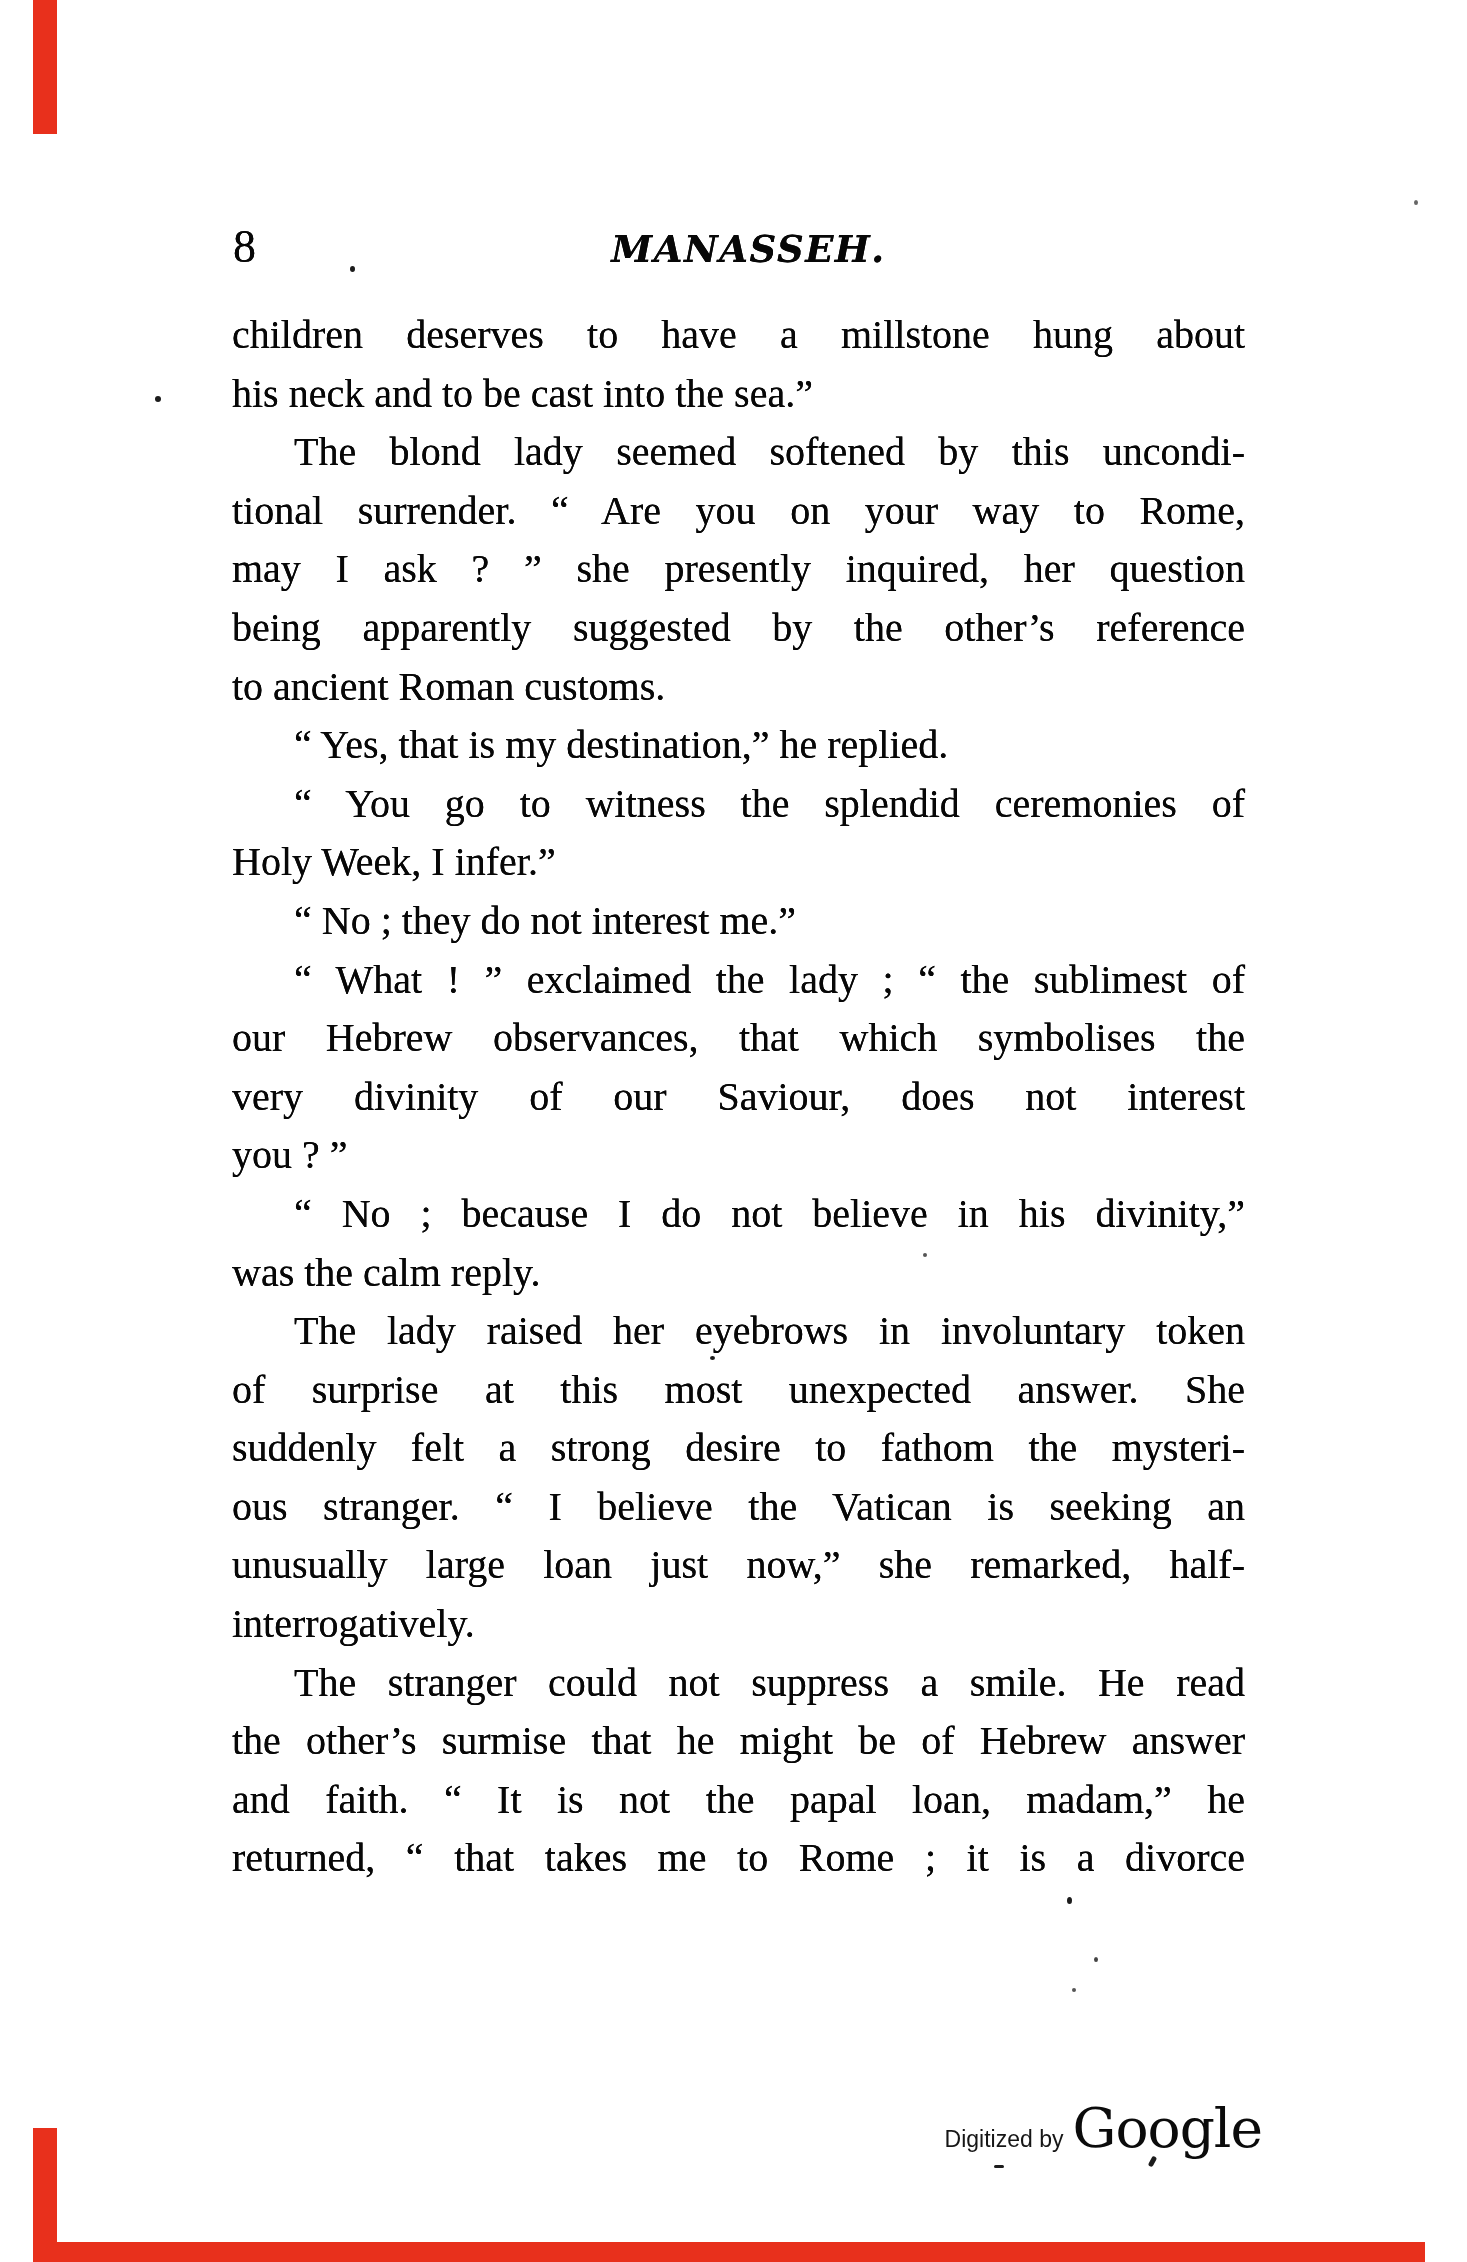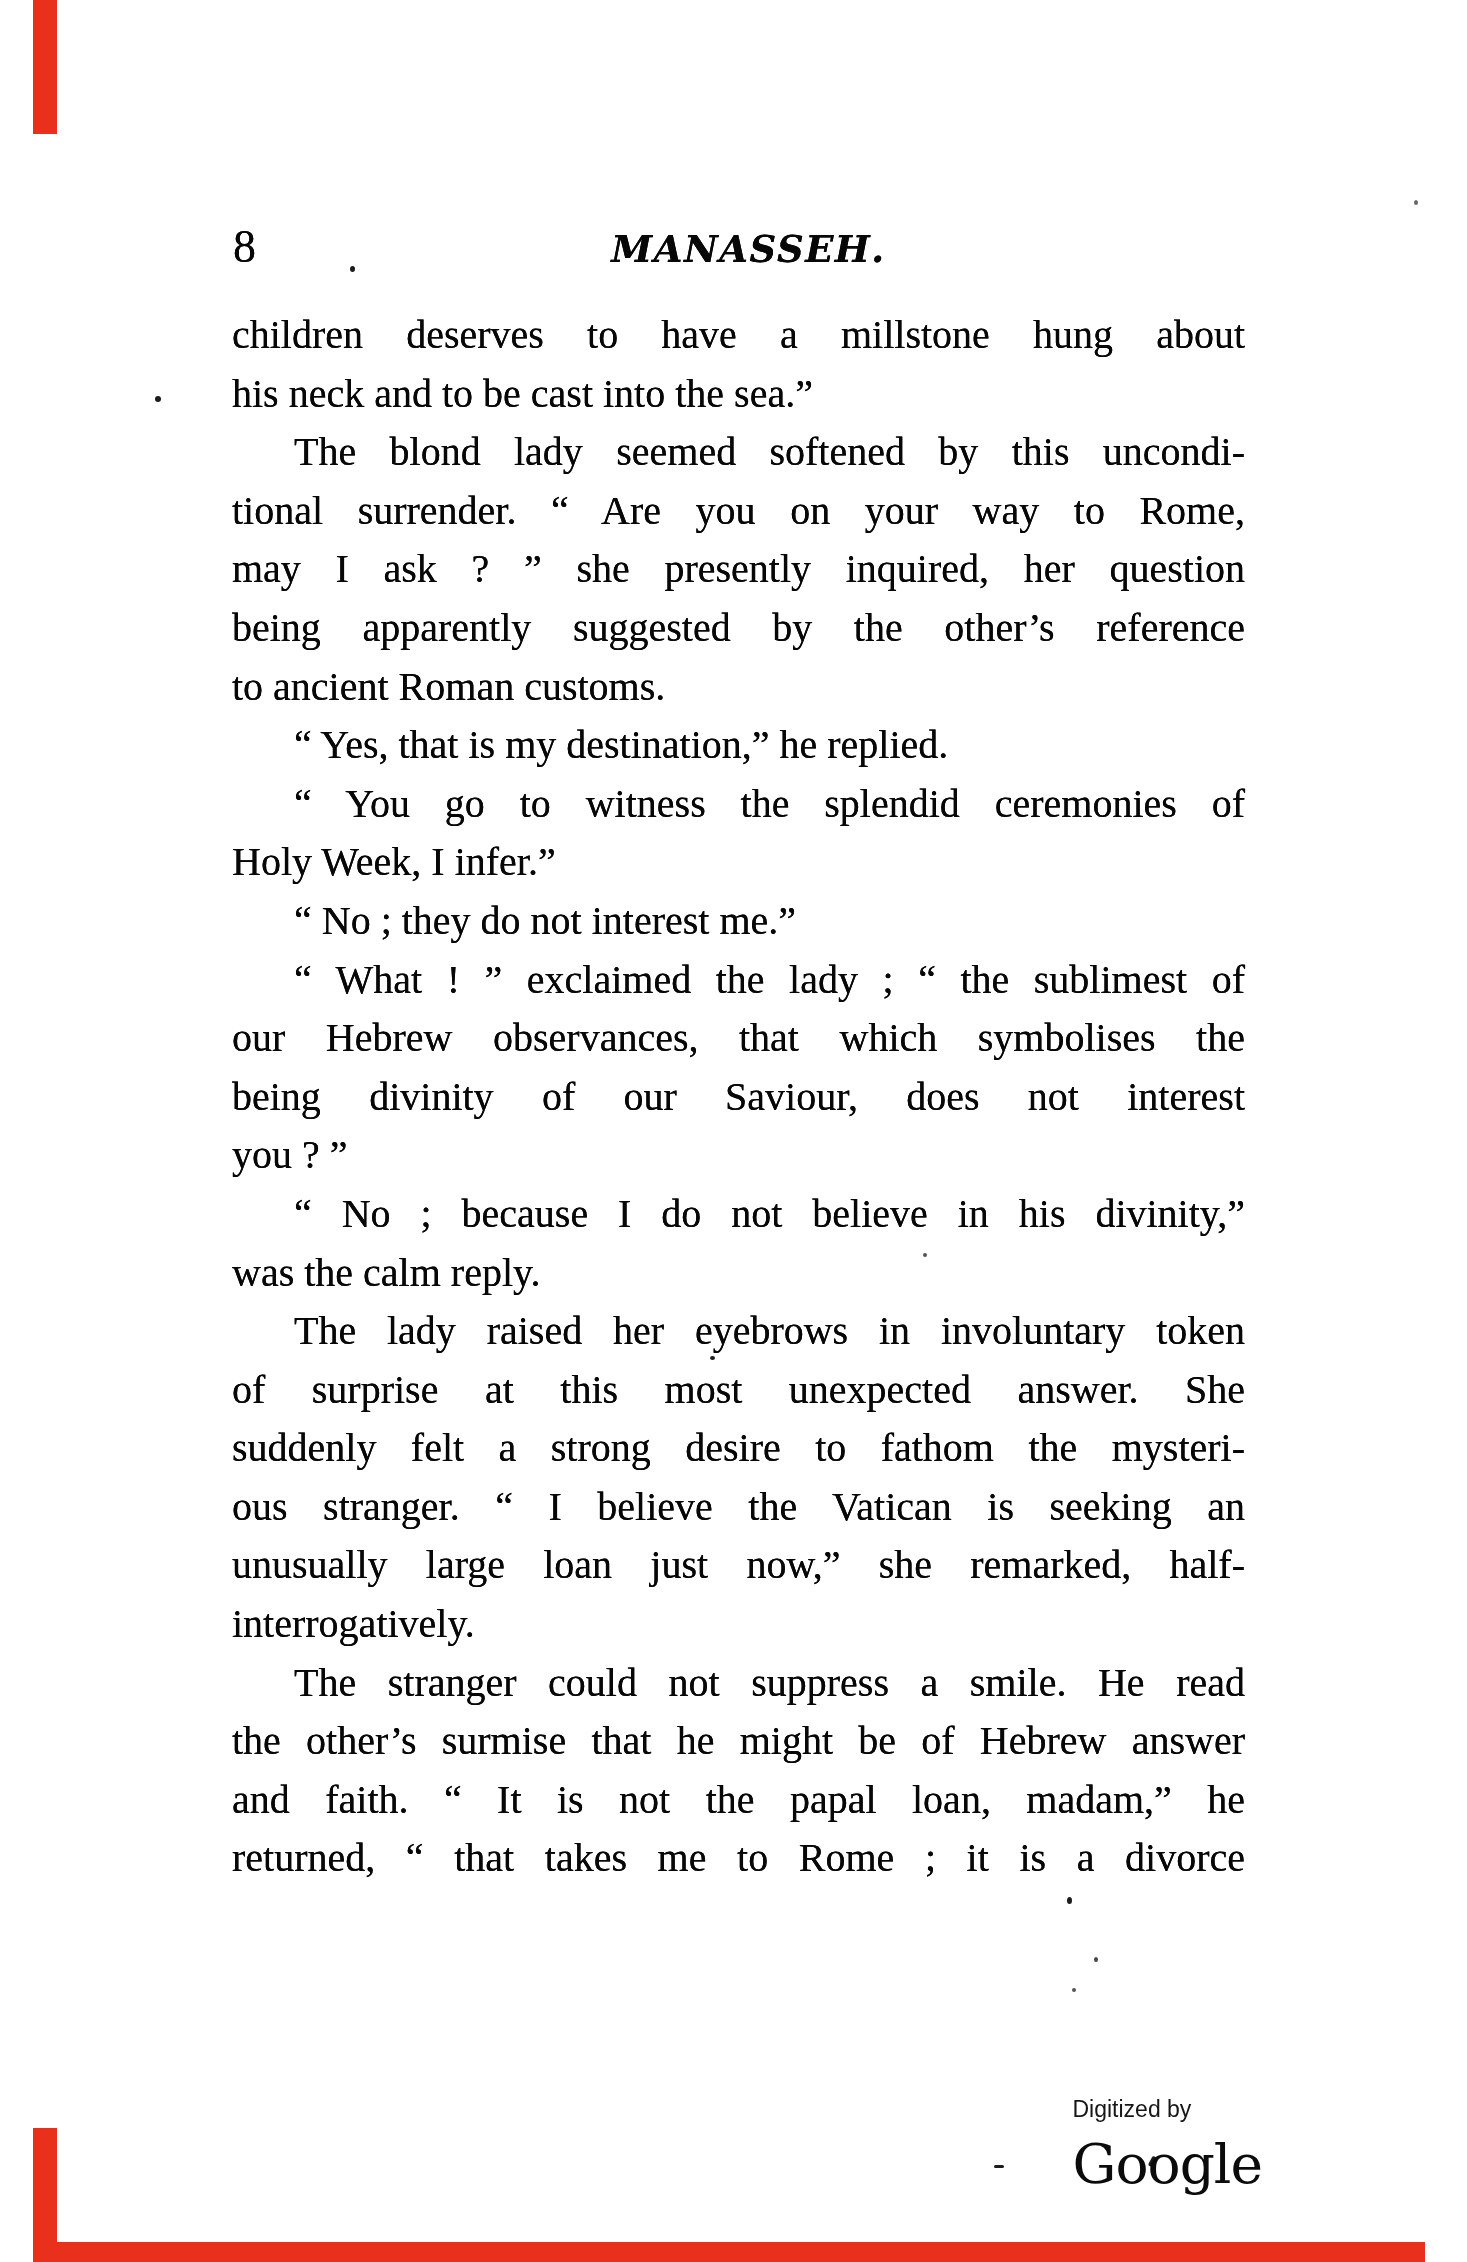--- a/index.html
+++ b/index.html
@@ -58,21 +58,20 @@
 
   
   .footer {
     position: absolute;
     top: 2096px;
     right: 205px;
     display: flex;
     align-items: baseline;
     gap: 9px;
     white-space: nowrap;
-    flex-direction: column;
   }
   .digitized-by {
     font-family: "Liberation Sans", sans-serif;
     font-size: 23px;
     color: #161616;
   }
   .google-logotype {
     font-family: "DejaVu Serif", serif;
     font-size: 55px;
     letter-spacing: -1px;
@@ -101,21 +100,21 @@
       <div class="line full">tional surrender.  “ Are you on your way to Rome,</div>
       <div class="line full">may I ask ? ” she presently inquired, her question</div>
       <div class="line full">being apparently suggested by the other’s reference</div>
       <div class="line">to ancient Roman customs.</div>
       <div class="line indent">“ Yes, that is my destination,” he replied.</div>
       <div class="line indent full">“ You go to witness the splendid ceremonies of</div>
       <div class="line">Holy Week, I infer.”</div>
       <div class="line indent">“ No ; they do not interest me.”</div>
       <div class="line indent full">“ What ! ” exclaimed the lady ; “ the sublimest of</div>
       <div class="line full">our Hebrew observances, that which symbolises the</div>
-      <div class="line full">being divinity of our Saviour, does not interest</div>
+      <div class="line full">very divinity of our Saviour, does not interest</div>
       <div class="line">you ? ”</div>
       <div class="line indent full">“ No ; because I do not believe in his divinity,”</div>
       <div class="line">was the calm reply.</div>
       <div class="line indent full">The lady raised her eyebrows in involuntary token</div>
       <div class="line full">of surprise at this most unexpected answer.  She</div>
       <div class="line full">suddenly felt a strong desire to fathom the mysteri-</div>
       <div class="line full">ous stranger.  “ I believe the Vatican is seeking an</div>
       <div class="line full">unusually large loan just now,” she remarked, half-</div>
       <div class="line">interrogatively.</div>
       <div class="line indent full">The stranger could not suppress a smile.  He read</div>

